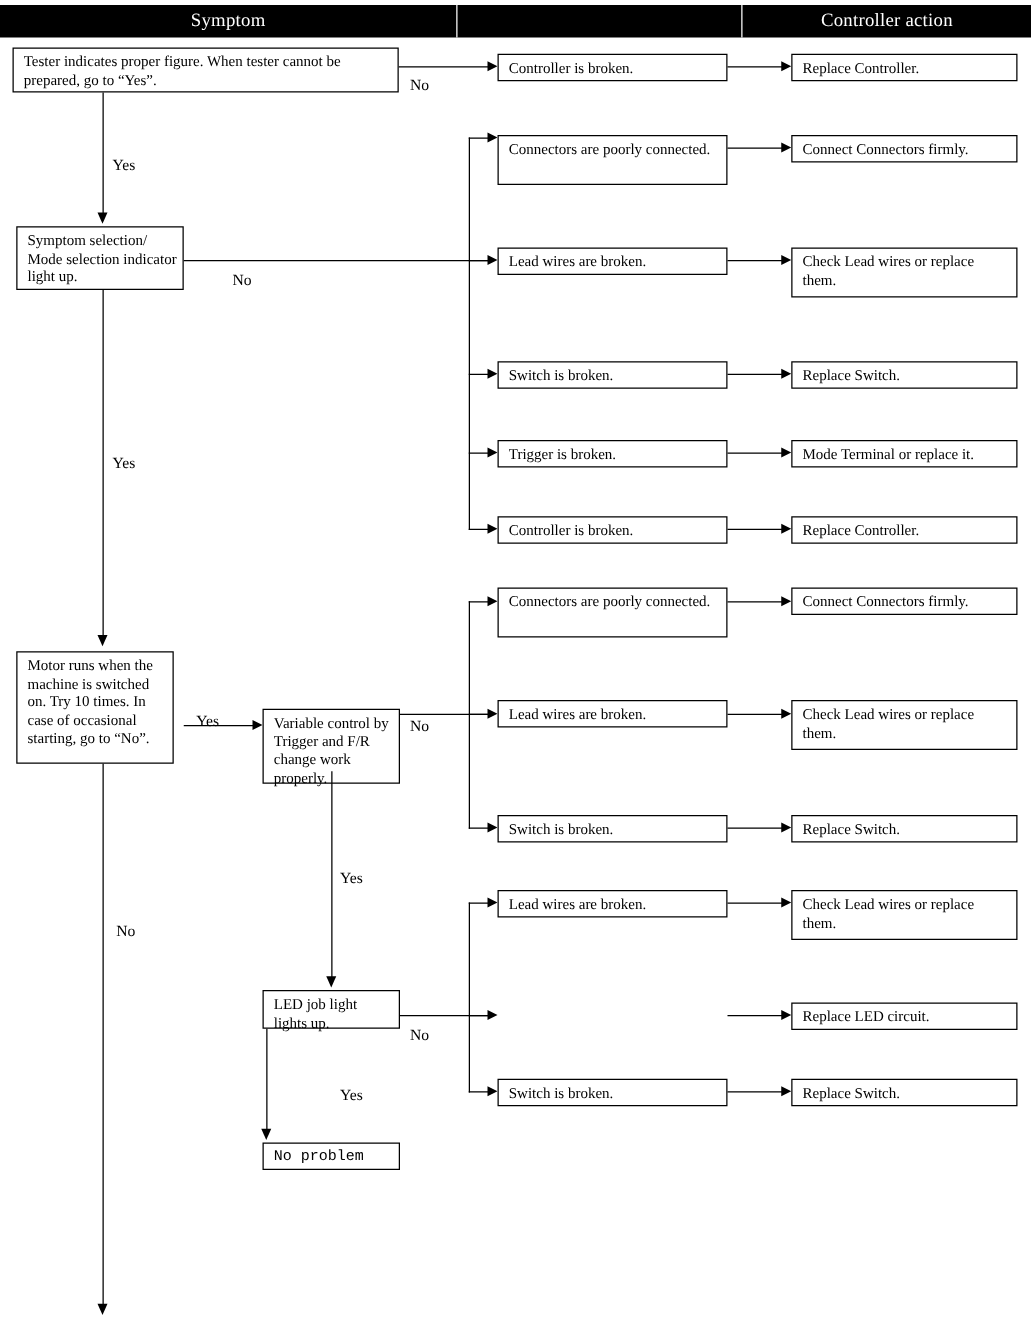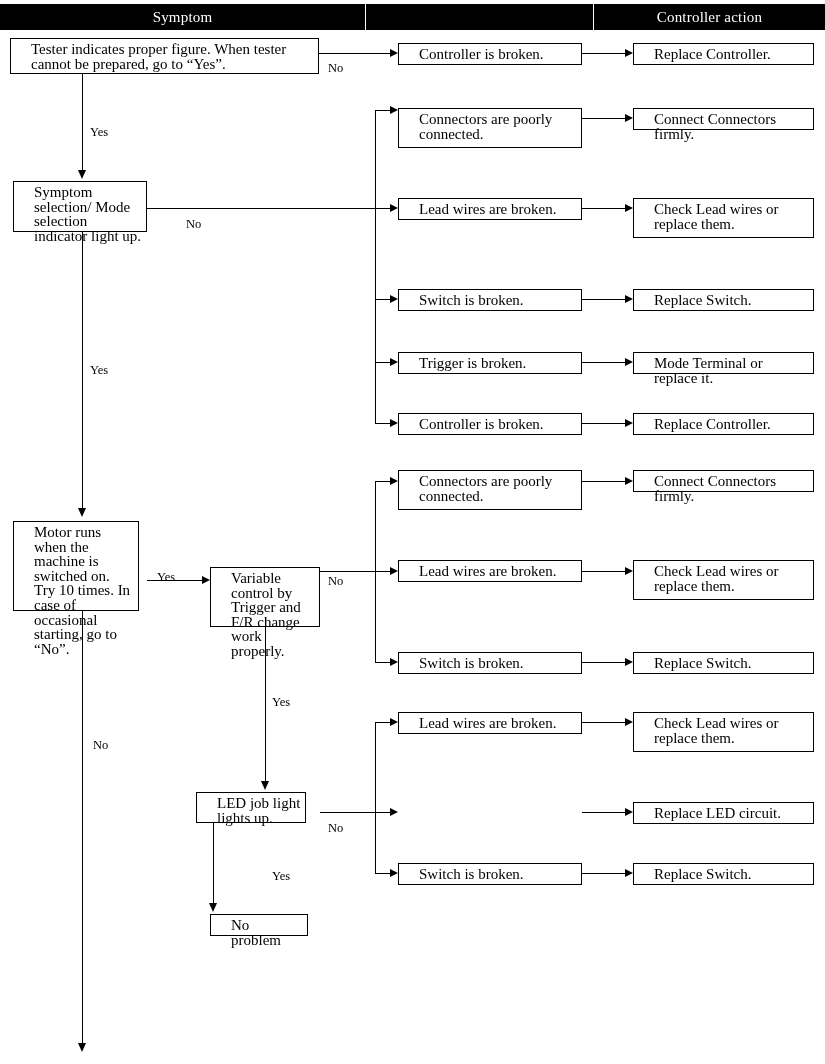--- a/index.html
+++ b/index.html
@@ -19,22 +19,22 @@
     position:absolute;top:4px;height:26px;
     color:#ffffff;font-size:15px;line-height:26px;text-align:center;
     letter-spacing:.2px;
   }
   .hdr-div{position:absolute;top:4px;width:1px;height:26px;background:#ffffff;}
 
   
   .box{
     position:absolute;box-sizing:border-box;
     border:1px solid #000000;background:#ffffff;
-    font-size:15px;line-height:14.6px;
-    padding:3px 4px 2px 20px;
+    font-size:12px;line-height:14.6px;
+    padding:3px 4px 2px 8px;
   }
 
   
   .hline{position:absolute;height:0;border-top:1.6px solid #000;}
   .vline{position:absolute;width:0;border-left:1.6px solid #000;}
   .vline.thin{border-left-width:1.3px;}
 
   
   .arr-r{
     position:absolute;width:0;height:0;
@@ -98,31 +98,31 @@
   <div class="box" style="left:210px;top:567px;width:110px;height:60px;">Variable control by Trigger and F/R change work properly.</div>
 
   <div class="hline" style="left:320px;top:571px;width:71px;"></div>
   <div class="arr-r" style="left:390px;top:566.6px;"></div>
   <div class="lbl" style="left:328px;top:575px;">No</div>
 
   <div class="vline thin" style="left:265px;top:617px;height:166px;"></div>
   <div class="arr-d" style="left:260.5px;top:781px;"></div>
   <div class="lbl" style="left:272px;top:696px;">Yes</div>
 
-  <div class="box" style="left:196px;top:792px;width:110px;height:31px;">LED job light lights up.</div>
+  <div class="box" style="left:210px;top:792px;width:110px;height:31px;">LED job light lights up.</div>
 
   <div class="hline" style="left:320px;top:812px;width:71px;"></div>
   <div class="arr-r" style="left:390px;top:807.6px;"></div>
   <div class="lbl" style="left:328px;top:822px;">No</div>
 
   <div class="vline thin" style="left:213px;top:823px;height:82px;"></div>
   <div class="arr-d" style="left:208.5px;top:903px;"></div>
   <div class="lbl" style="left:272px;top:870px;">Yes</div>
 
-  <div class="box" style="left:210px;top:914px;width:98px;height:22px;">No problem</div>
+  <div class="box" style="left:210px;top:914px;width:110px;height:22px;font-family:Liberation Mono, monospace;">No problem</div>
 
   <div class="box" style="left:398px;top:43px;width:184px;height:22px;">Controller is broken.</div>
   <div class="hline" style="left:582px;top:53px;width:44px;"></div>
   <div class="arr-r" style="left:625px;top:48.6px;"></div>
   <div class="box" style="left:633px;top:43px;width:181px;height:22px;">Replace Controller.</div>
 
   <div class="vline" style="left:375px;top:110px;height:314px;"></div>
 
   <div class="hline" style="left:375px;top:110px;width:16px;"></div>
   <div class="arr-r" style="left:390px;top:105.6px;"></div>

